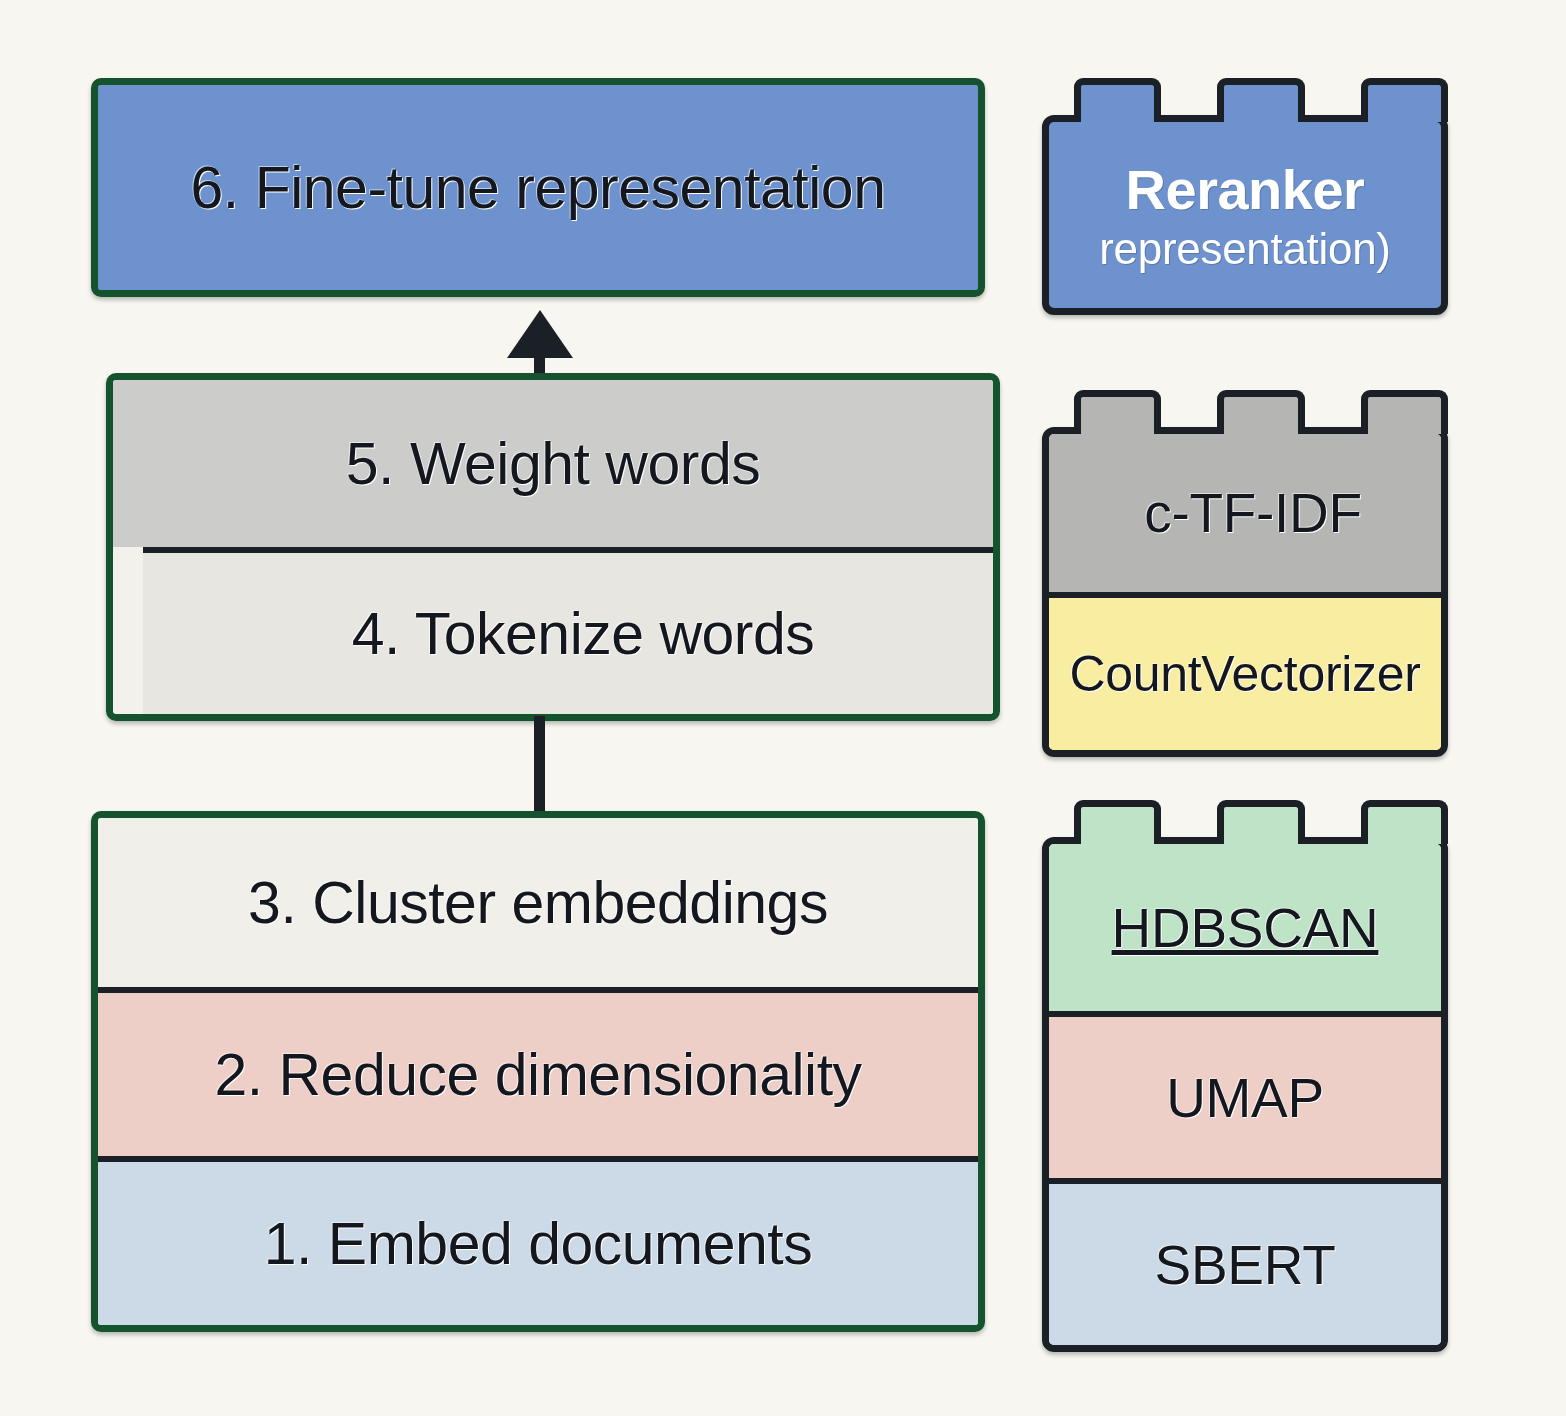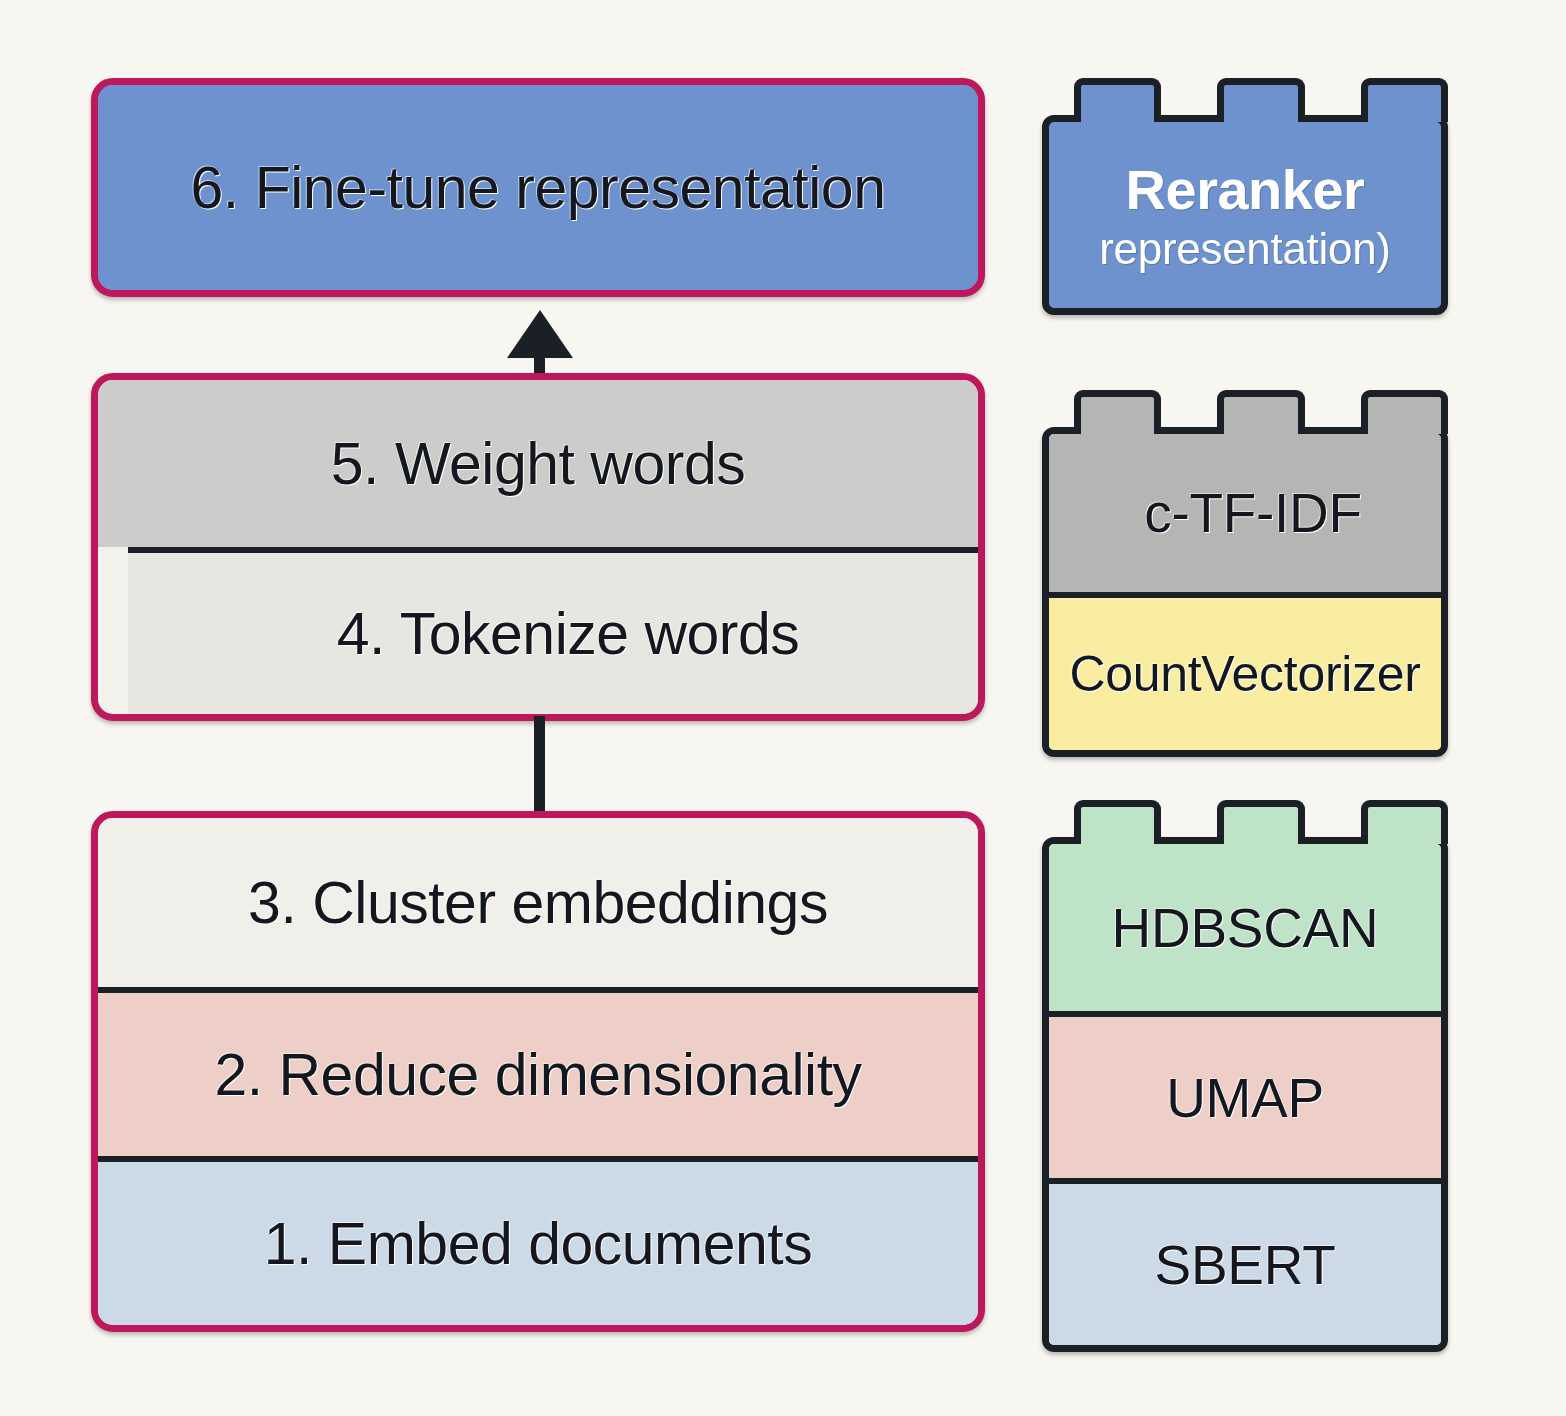--- a/index.html
+++ b/index.html
@@ -15,22 +15,22 @@
     width: 1566px;
     height: 1416px;
     background: #f7f6f0;
     overflow: hidden;
   }
 
   
   .grp {
     position: absolute;
     box-sizing: border-box;
-    border: 7px solid #be185d;
-    border-radius: 22px;
+    border: 7px solid #14532d;
+    border-radius: 10px;
     background: #f2f1eb;
     overflow: hidden;
     box-shadow: 0 3px 4px rgba(0,0,0,0.25);
   }
   .row {
     position: relative;
     box-sizing: border-box;
     display: flex;
     align-items: center;
     justify-content: center;
@@ -56,21 +56,21 @@
   }
 
   
   #block-finetune {
     left: 91px; top: 78px; width: 894px; height: 219px;
     background: #6d92cd;
   }
   #block-finetune .row { height: 100%; background: #6d92cd; }
 
   #block-words {
-    left: 91px; top: 373px; width: 894px; height: 348px;
+    left: 106px; top: 373px; width: 894px; height: 348px;
   }
   #row-weight  { height: 50%; background: #cccccb; }
   #row-token   { height: 50%; background: #e7e6e1; margin-left: 30px; }
 
   #block-embed {
     left: 91px; top: 811px; width: 894px; height: 521px;
   }
   #row-cluster { height: 33.4%; background: #f0efe9; }
   #row-reduce  { height: 33.3%; background: #eecfc7; text-align: right; }
   #row-embed1  { height: 33.3%; background: #ccd9e6; }
@@ -142,21 +142,21 @@
   #brick-ctfidf { left: 1042px; top: 390px; width: 406px; }
   #brick-ctfidf .stud { background: #b5b5b4; }
   #brick-ctfidf .brick-body { height: 330px; }
   #row-ctfidf { height: 50%; background: #b5b5b4; padding-left: 16px; }
   #row-cv     { height: 50%; background: #f8eda0; }
   #row-cv span { font-size: 50px; }
 
   #brick-stack { left: 1042px; top: 800px; width: 406px; }
   #brick-stack .stud { background: #bfe3c7; }
   #brick-stack .brick-body { height: 515px; }
-  #row-hdbscan { height: 33.4%; background: #bfe3c7; }
+  #row-hdbscan { height: 33.4%; background: #bfe3c7; text-decoration: underline; }
   #row-umap    { height: 33.3%; background: #eecfc7; }
   #row-sbert   { height: 33.3%; background: #ccd9e6; }
 </style>
 </head>
 <body>
 
 <div id="canvas">
 
   <div class="grp left" id="block-finetune">
     <div class="row">

